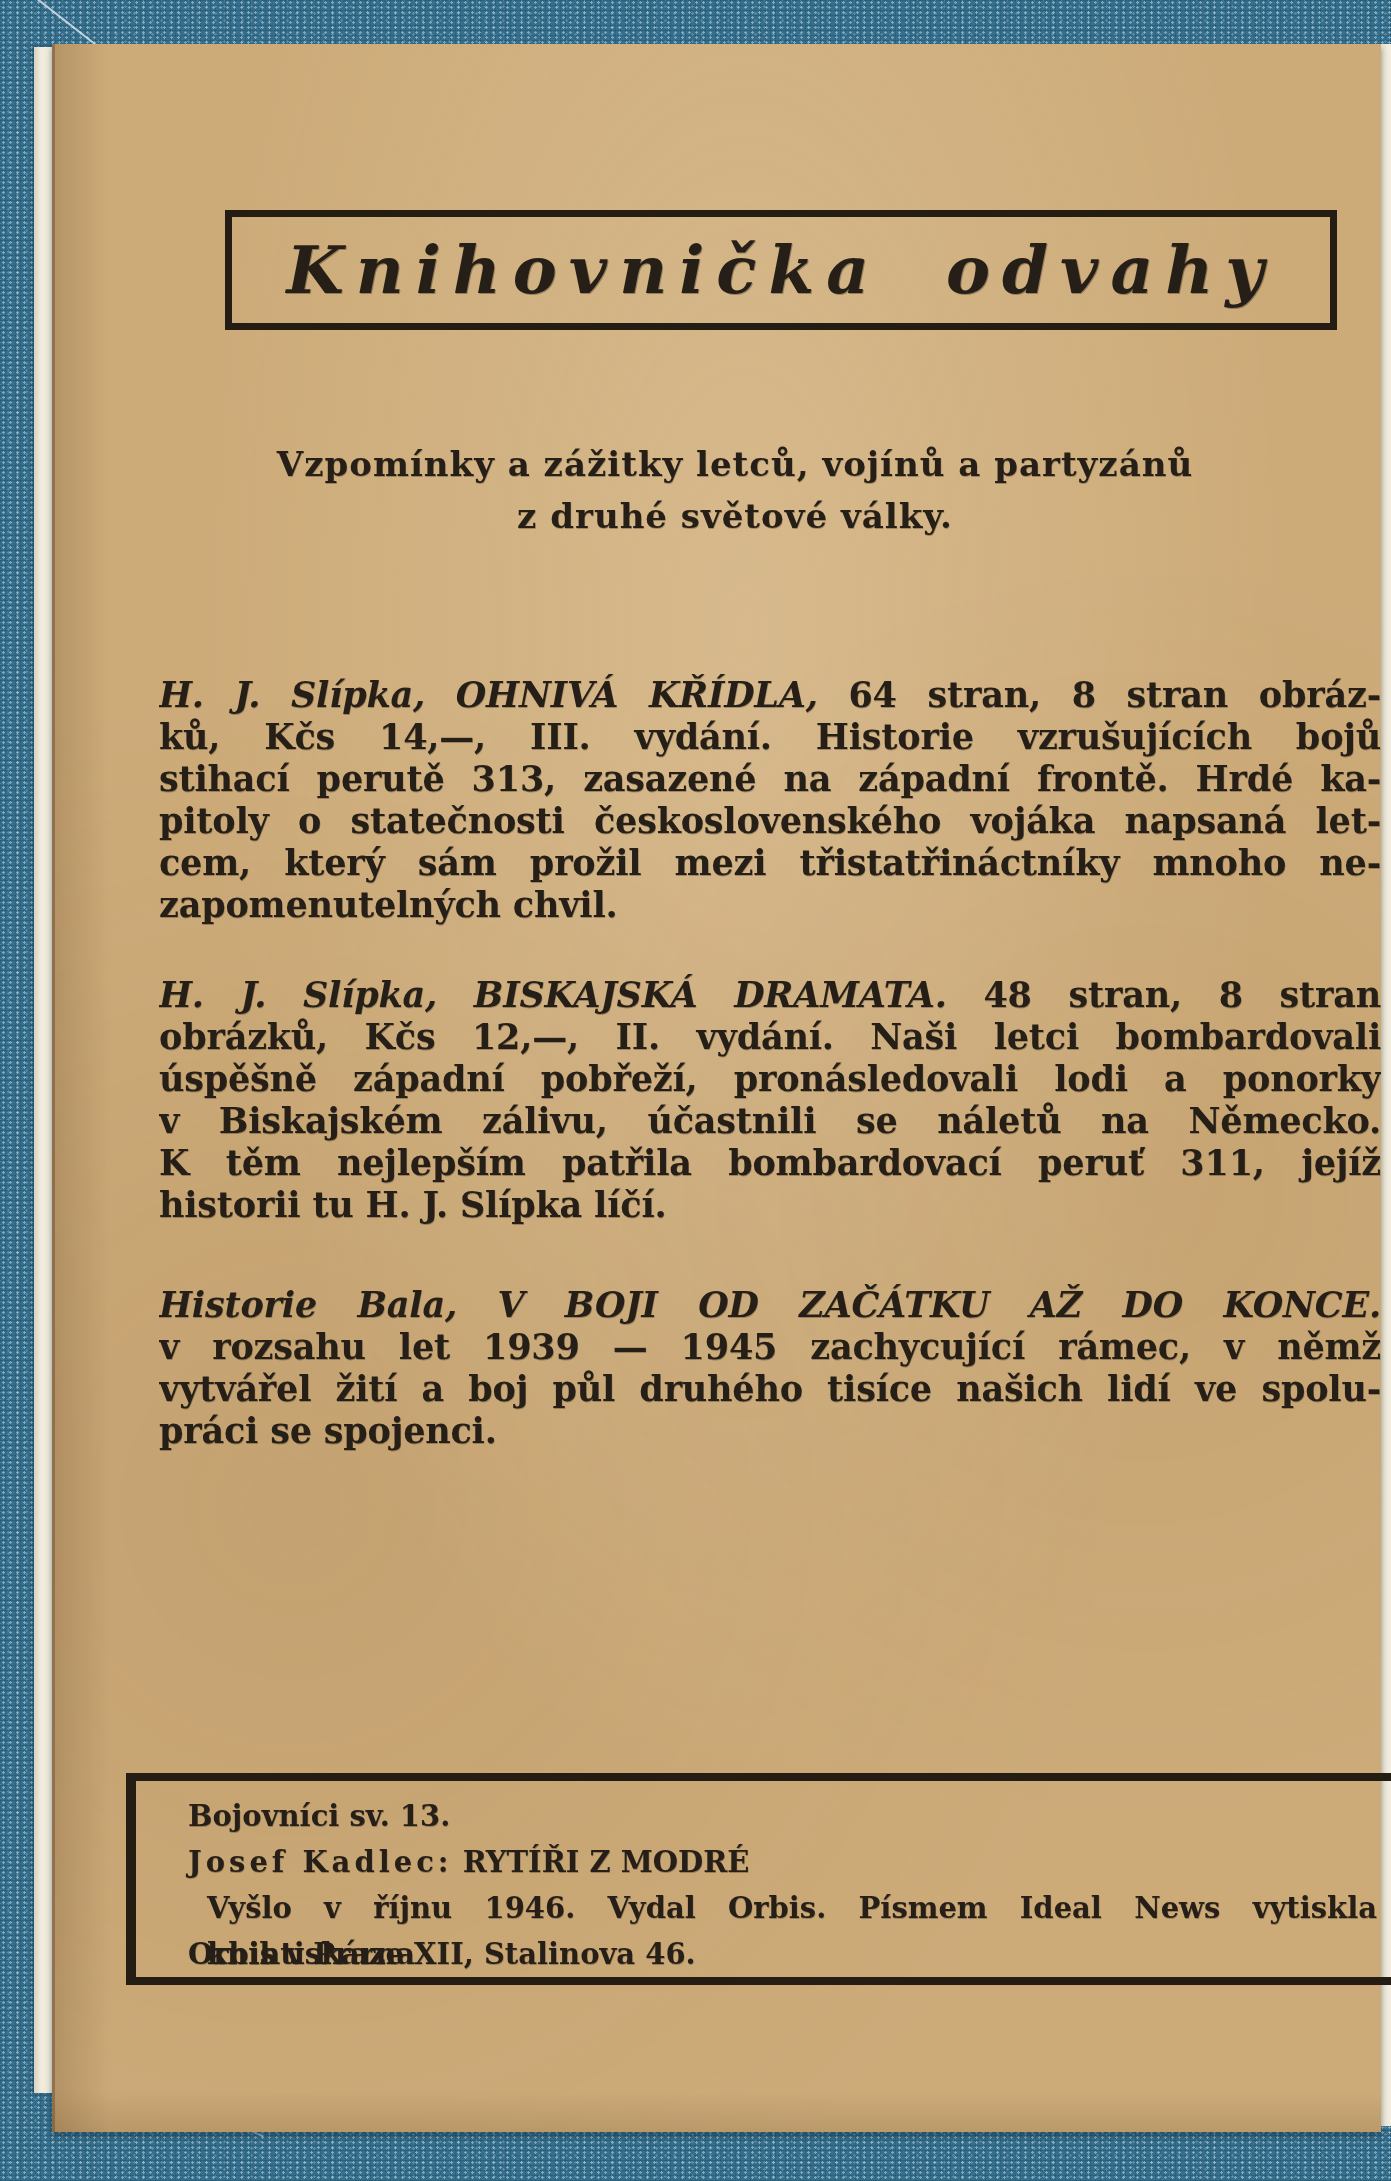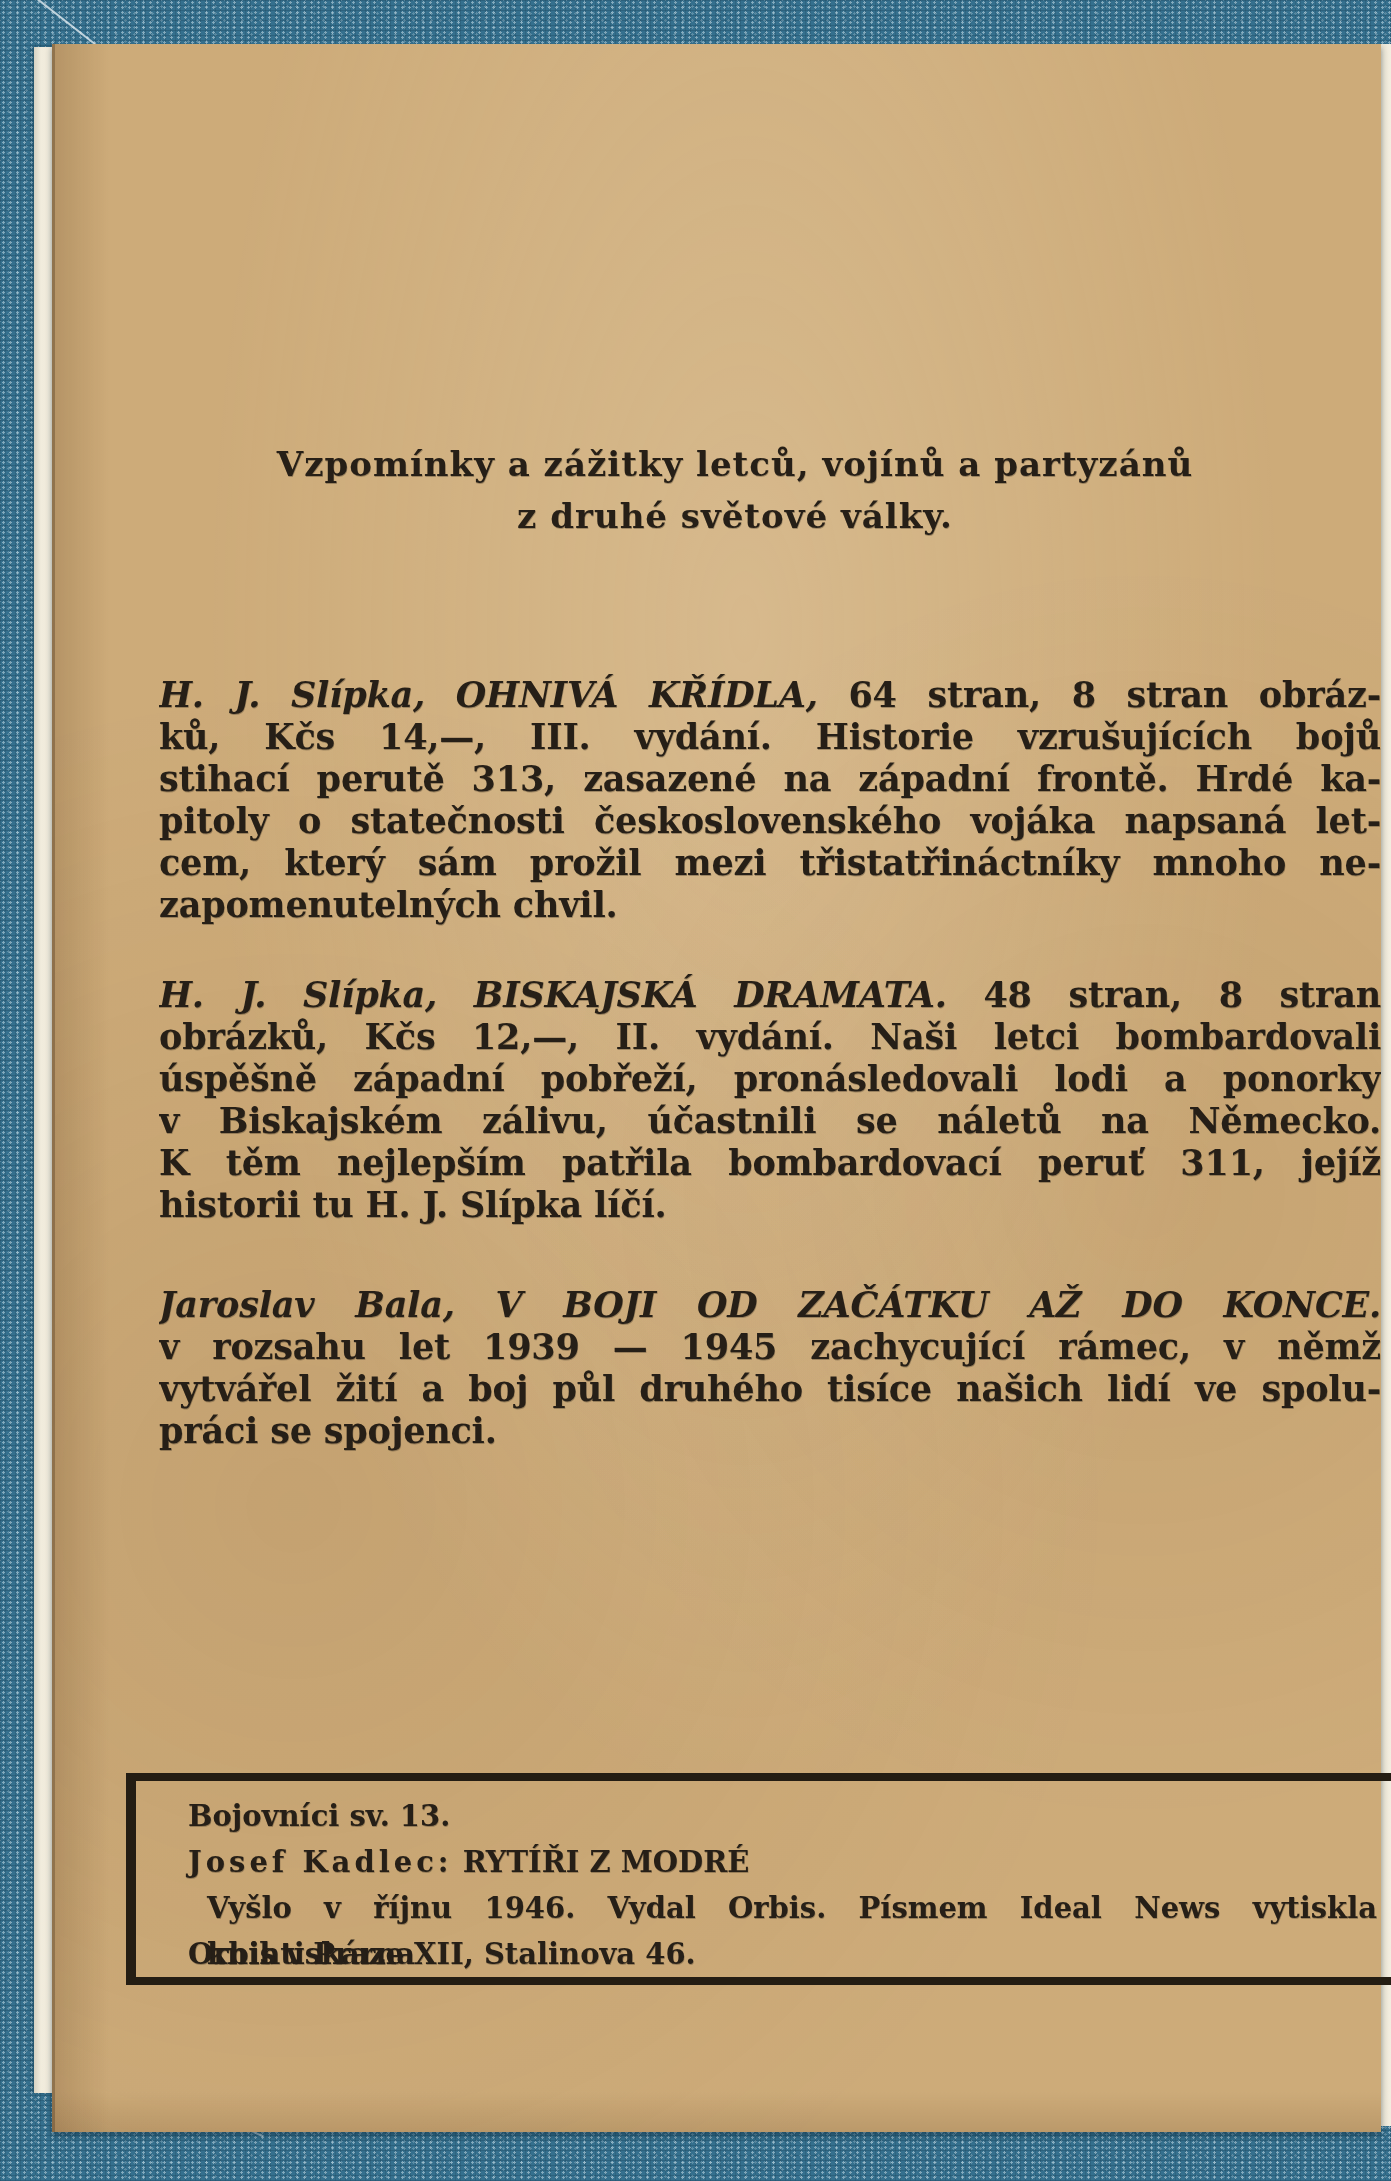--- a/index.html
+++ b/index.html
@@ -82,20 +82,23 @@
 
 <div class="canvas">
   <div class="scratch a"></div>
   <div class="scratch b"></div>
 
   <div class="edge-left"></div>
   <div class="edge-right"></div>
 
   <div class="page">
 
+    <div class="title-box">
+      <h1 class="series-title">Knihovnička odvahy</h1>
+    </div>
 
     <div class="subtitle">
       <span>Vzpomínky a zážitky letců, vojínů a partyzánů</span>
       <span>z druhé světové války.</span>
     </div>
 
     <p class="para p1">
       <span class="jline"><i class="au">H. J. Slípka,</i> <i class="bt">OHNIVÁ KŘÍDLA,</i> <span>64 stran, 8 stran obráz-</span></span>
       <span class="jline">ků, Kčs 14,—, III. vydání. Historie vzrušujících bojů</span>
       <span class="jline">stihací perutě 313, zasazené na západní frontě. Hrdé ka-</span>
@@ -107,21 +110,21 @@
     <p class="para p2">
       <span class="jline"><i class="au">H. J. Slípka,</i> <i class="bt">BISKAJSKÁ DRAMATA.</i> <span>48 stran, 8 stran</span></span>
       <span class="jline">obrázků, Kčs 12,—, II. vydání. Naši letci bombardovali</span>
       <span class="jline">úspěšně západní pobřeží, pronásledovali lodi a ponorky</span>
       <span class="jline">v Biskajském zálivu, účastnili se náletů na Německo.</span>
       <span class="jline">K těm nejlepším patřila bombardovací peruť 311, jejíž</span>
       <span class="lline">historii tu H. J. Slípka líčí.</span>
     </p>
 
     <p class="para p3">
-      <span class="jline"><i class="au">Jaroslav Bala,</i> <i class="bt">V BOJI OD ZAČÁTKU AŽ DO KONCE.</i><span></span></span>
+      <span class="jline"><i class="au">Historie Bala,</i> <i class="bt">V BOJI OD ZAČÁTKU AŽ DO KONCE.</i><span></span></span>
       <span class="jline">v rozsahu let 1939 — 1945 zachycující rámec, v němž</span>
       <span class="jline">vytvářel žití a boj půl druhého tisíce našich lidí ve spolu-</span>
       <span class="lline">práci se spojenci.</span>
     </p>
 
     <div class="colophon">
       <span class="cline">Bojovníci sv. 13.</span>
       <span class="cline"><span class="col-author">Josef Kadlec:</span> <span>RYTÍŘI Z MODRÉ</span></span>
       <span class="cline col-just">Vyšlo v říjnu 1946. Vydal Orbis. Písmem Ideal News vytiskla knihtiskárna</span>
       <span class="cline">Orbis v Praze XII, Stalinova 46.</span>

